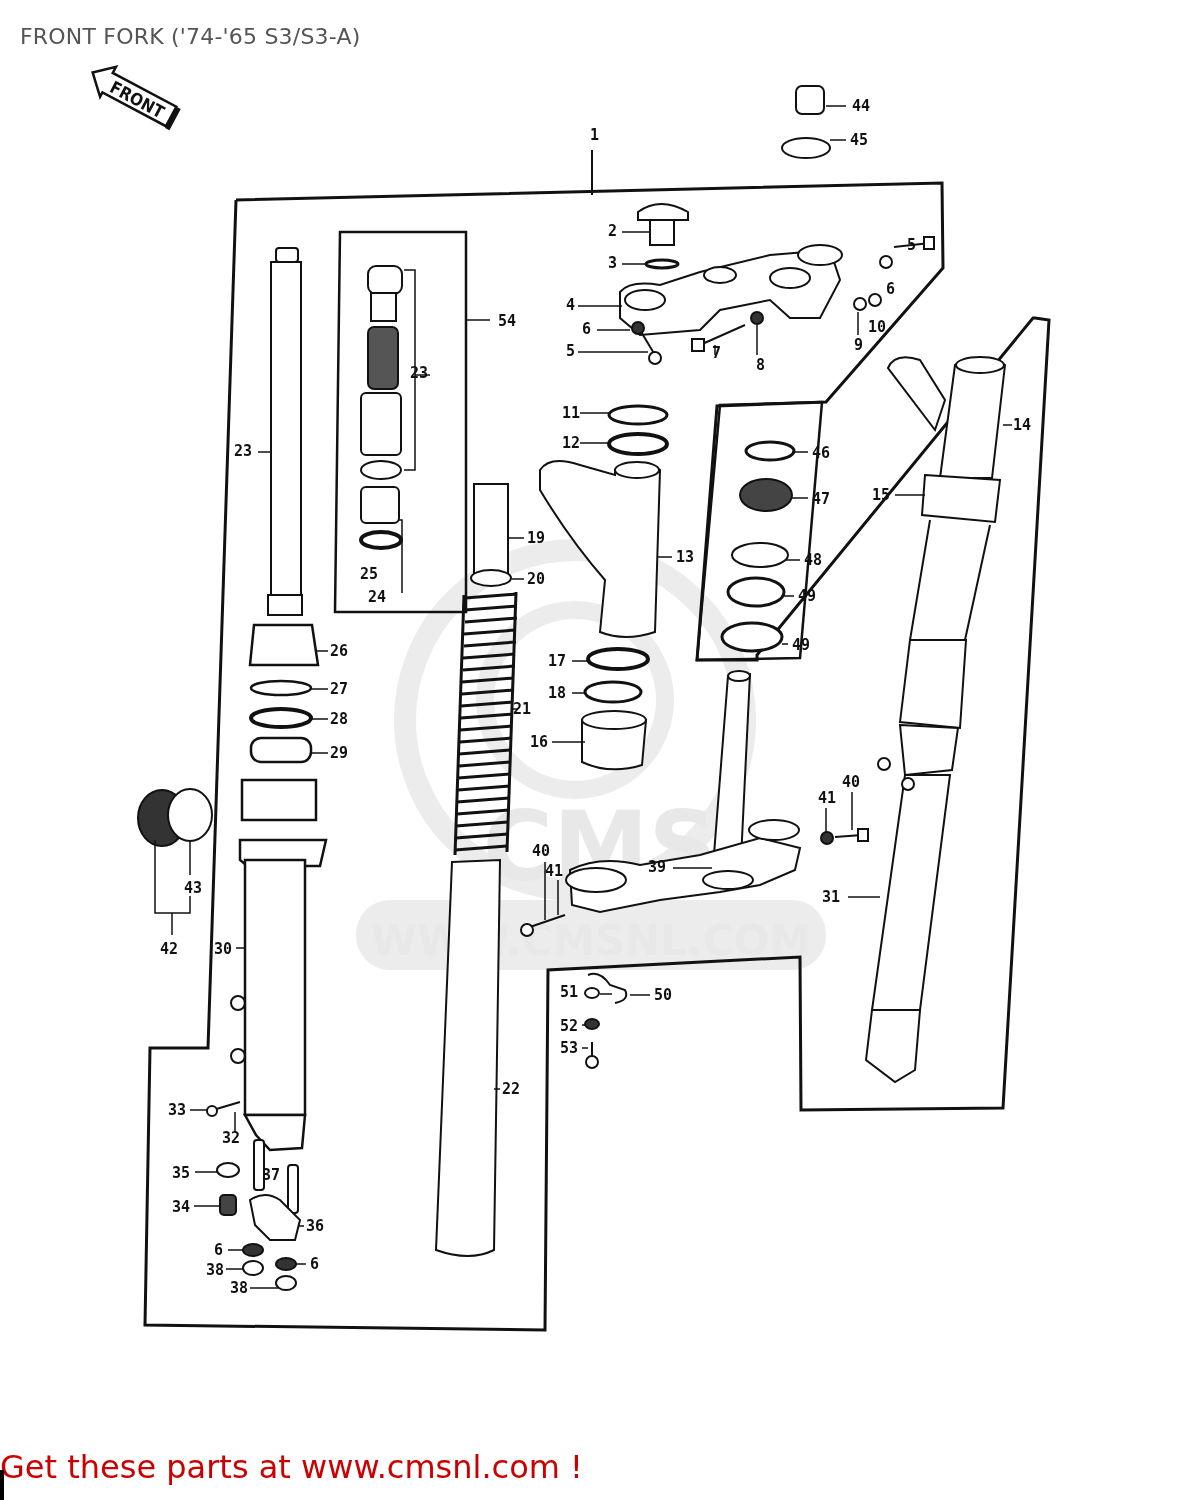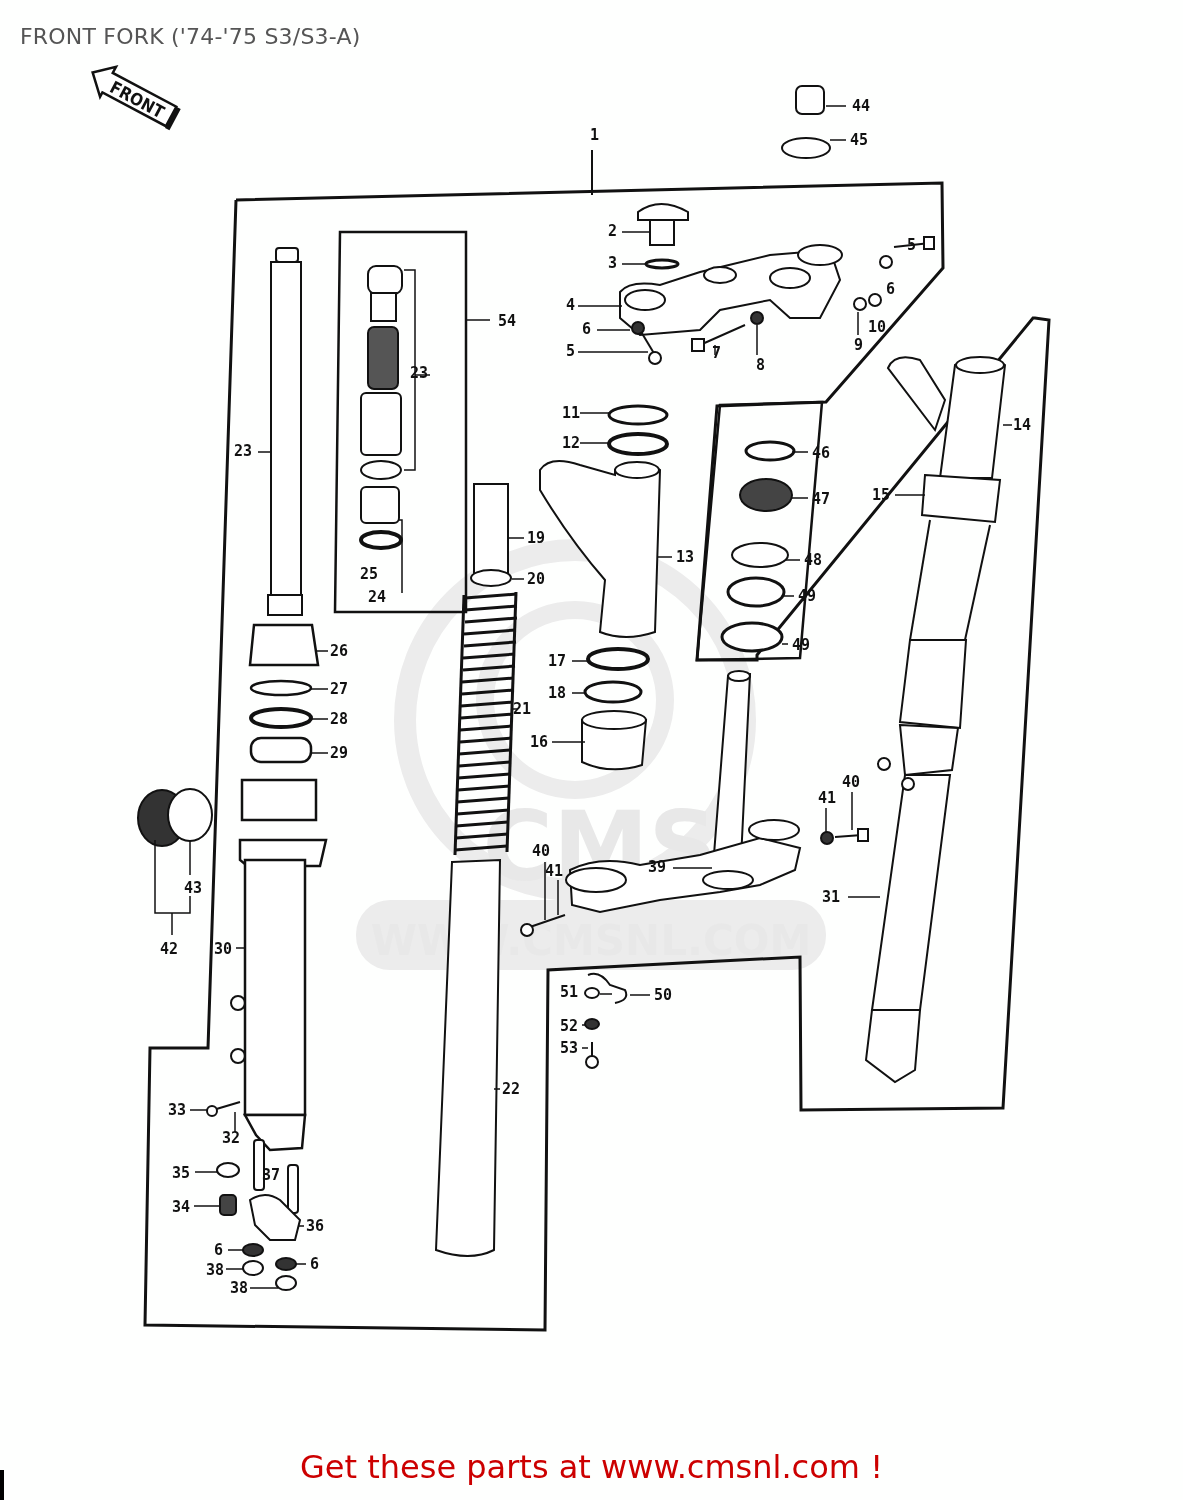--- a/index.html
+++ b/index.html
@@ -1,27 +1,27 @@
 <!DOCTYPE html>
 <html><head>
 <meta charset="utf-8">
 <style>
   html, body { margin:0; padding:0; background:#fefffe; }
   body { width:1183px; height:1500px; position:relative; overflow:hidden; font-family:"Liberation Sans", sans-serif; }
   .title { position:absolute; left:20px; top:24px; font-family:"DejaVu Sans", sans-serif; font-size:22px; color:#555; letter-spacing:0.2px; }
-  .footer { position:absolute; left:0; width:1183px; top:1448px; text-align:center; font-family:"DejaVu Sans", sans-serif; font-size:32px; color:#cc0000; }
+  .footer { position:absolute; left:0; width:1183px; top:1448px; font-family:"DejaVu Sans", sans-serif; font-size:32px; color:#cc0000; }
   .corner-mark { position:absolute; left:0; top:1470px; width:4px; height:30px; background:#000; }
   svg.diagram { position:absolute; left:0; top:0; }
   .lbl { font-family:"DejaVu Sans Mono", monospace; font-weight:bold; font-size:15px; fill:#111; }
   .wm { font-family:"DejaVu Sans", sans-serif; font-weight:bold; fill:#e8e8e8; }
 </style>
 </head>
 <body>
 
-<div class="title">FRONT FORK ('74-'75 S3/S3-A)</div>
+<div class="title">FRONT FORK ('74-'65 S3/S3-A)</div>
 
 <svg class="diagram" width="1183" height="1500" viewBox="0 0 1183 1500" xmlns="http://www.w3.org/2000/svg">
 
   <g>
     <circle cx="575" cy="720" r="170" fill="none" stroke="#ececec" stroke-width="22"></circle>
     <circle cx="575" cy="700" r="90" fill="none" stroke="#ececec" stroke-width="18"></circle>
     <rect x="356" y="900" width="470" height="70" rx="34" fill="#ececec"></rect>
     <text x="591" y="955" text-anchor="middle" class="wm" font-size="42" fill="#fefffe">WWW.CMSNL.COM</text>
     <text x="600" y="880" text-anchor="middle" class="wm" font-size="96">CMS</text>
   </g>

